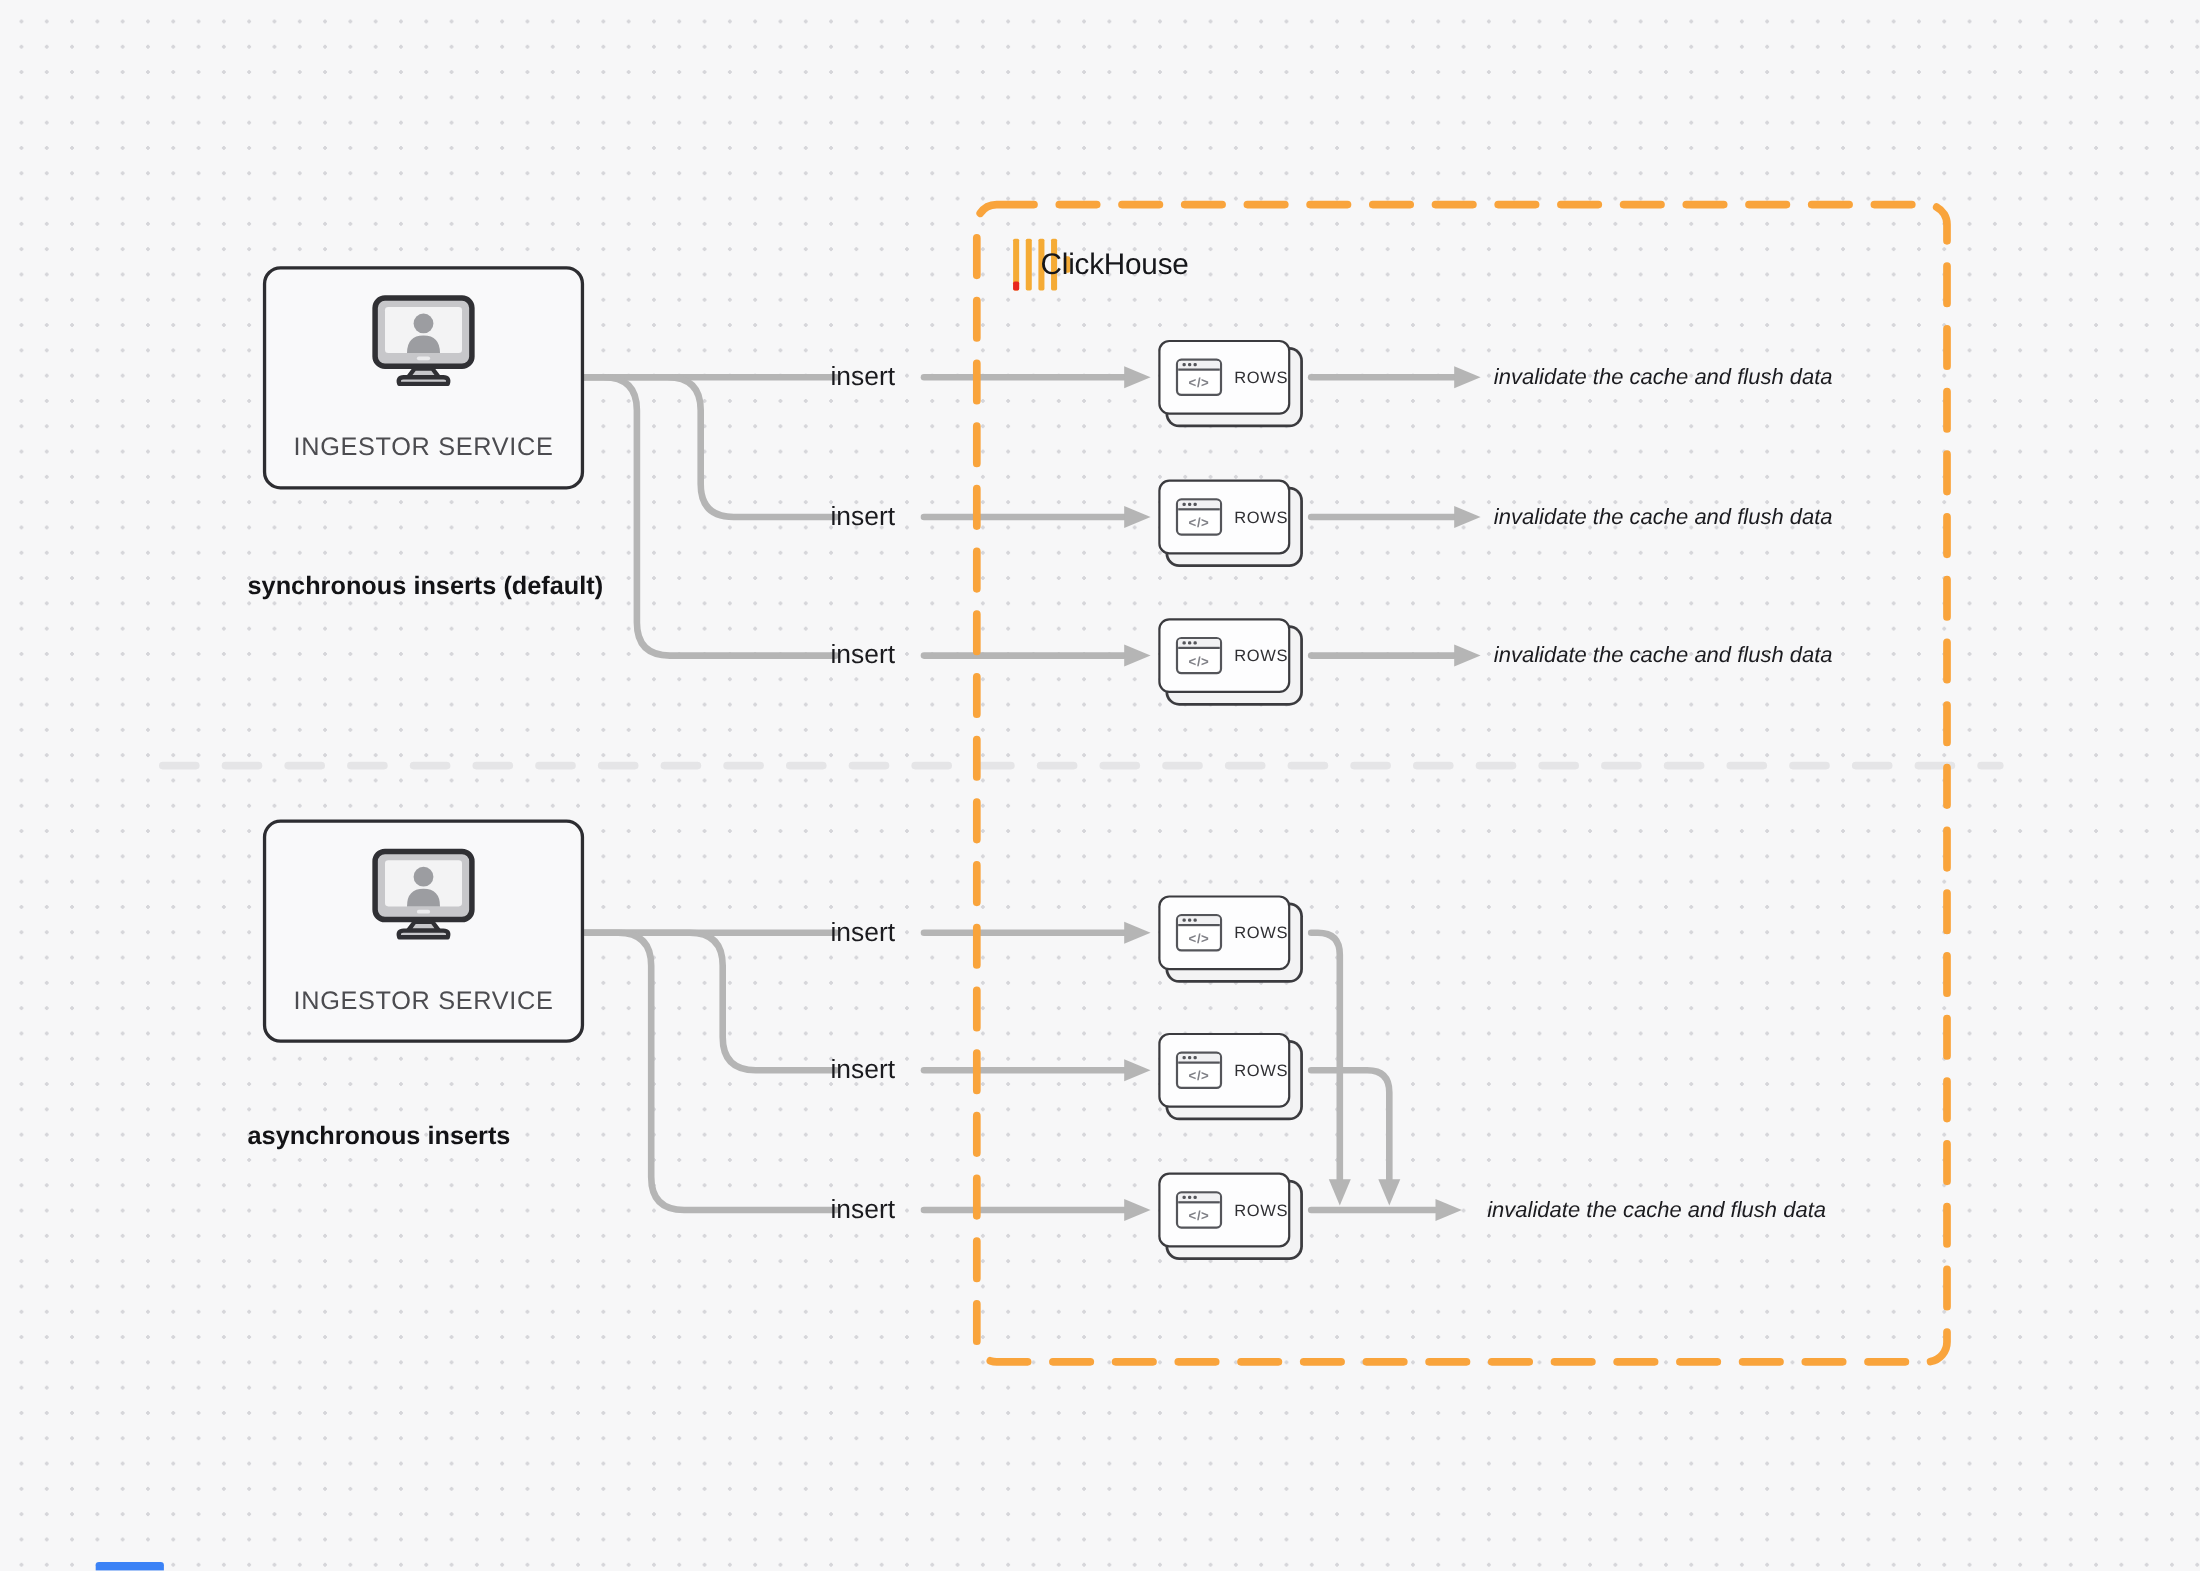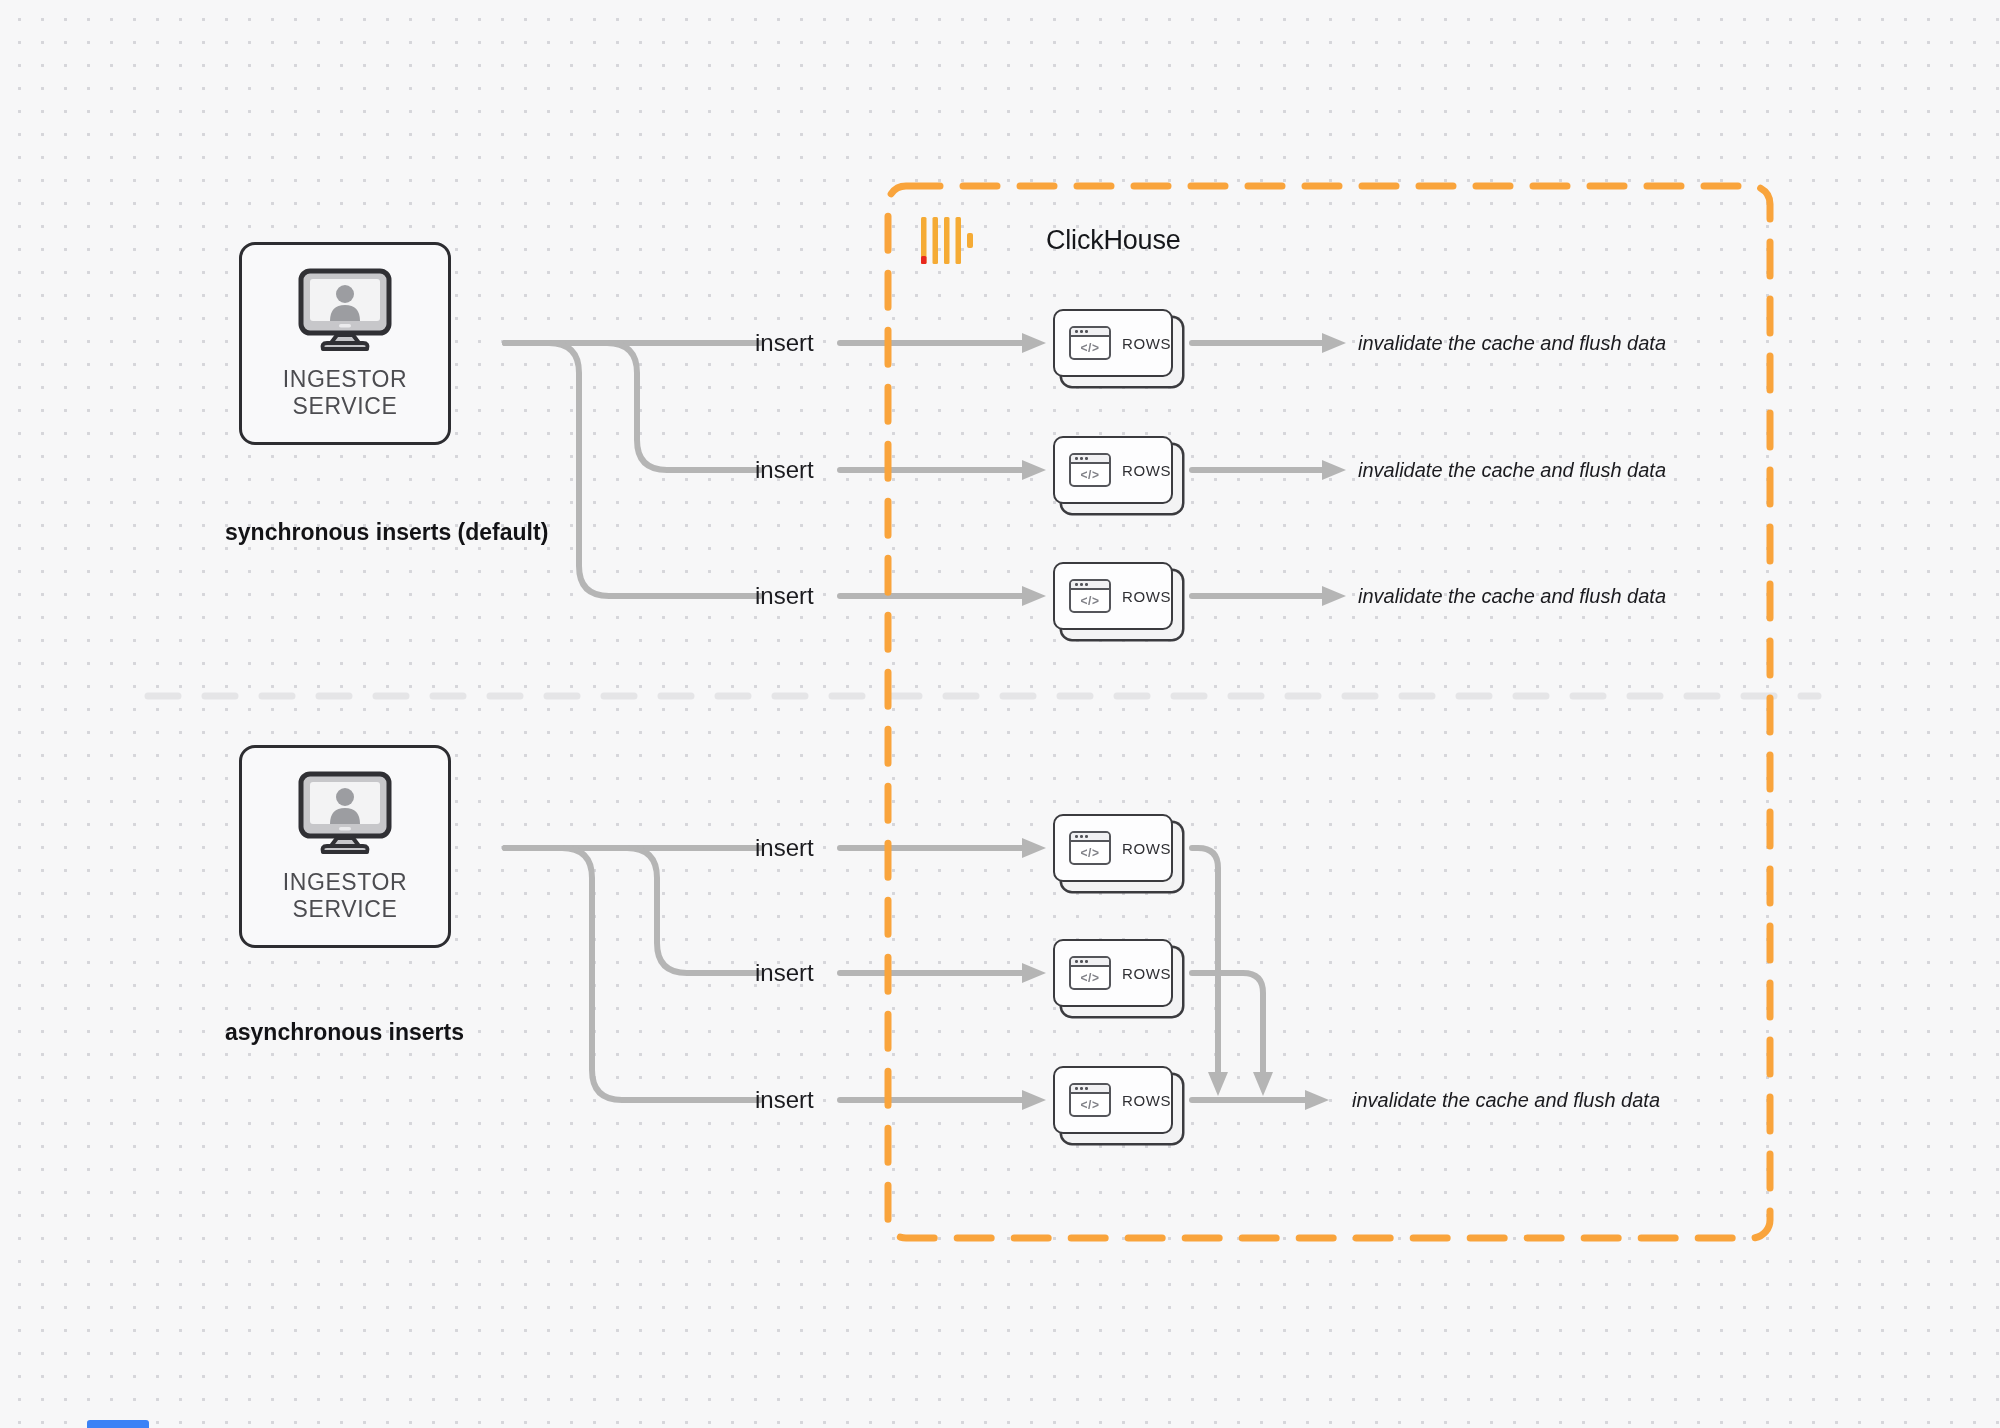--- a/index.html
+++ b/index.html
@@ -6,21 +6,21 @@
   .stage{
     position:relative;width:2000px;height:1428px;overflow:hidden;
     background-color:#f7f7f8;
     background-image:radial-gradient(circle,#d6d6da 1.4px,transparent 1.6px);
     background-size:23px 23px;background-position:8px 8px;
     font-family:"Liberation Sans",sans-serif;
   }
   .wires{position:absolute;left:0;top:0;width:2000px;height:1428px;}
 
   .service-box{
-    position:absolute;width:212px;height:203px;box-sizing:border-box;
+    position:absolute;width:292px;height:203px;box-sizing:border-box;
     background:#f9f9fa;border:3.5px solid #2d2d31;border-radius:16px;
   }
   .monitor{position:absolute;left:50%;top:22px;transform:translateX(-50%);}
   .service-label{
     position:absolute;left:0;right:0;bottom:22px;text-align:center;
     font-size:23px;color:#4c4c50;letter-spacing:0.6px;
   }
   .caption{
     position:absolute;width:340px;text-align:left;
     font-weight:700;font-size:23px;color:#131316;line-height:30px;
@@ -50,21 +50,21 @@
   }
   .b-dot{width:2.5px;height:2.5px;border-radius:50%;background:#54555a;}
   .browser-body{
     flex:1;display:flex;align-items:center;justify-content:center;
     font-size:12px;font-weight:700;color:#808187;letter-spacing:0.5px;
   }
   .rows-text{font-size:15px;color:#2f2f33;letter-spacing:0.6px;}
 
   .ch-logo{position:absolute;left:918px;top:214px;}
   .ch-label{
-    position:absolute;left:1046px;top:225px;font-size:27px;font-weight:500;
+    position:absolute;left:946px;top:225px;font-size:27px;font-weight:500;
     color:#16171b;letter-spacing:-0.2px;
   }
   .blue-fragment{
     position:absolute;left:87px;top:1420px;width:62px;height:8px;
     background:#3b82f6;border-radius:3px 3px 0 0;
   }
 </style>
 </head>
 <body>
 

